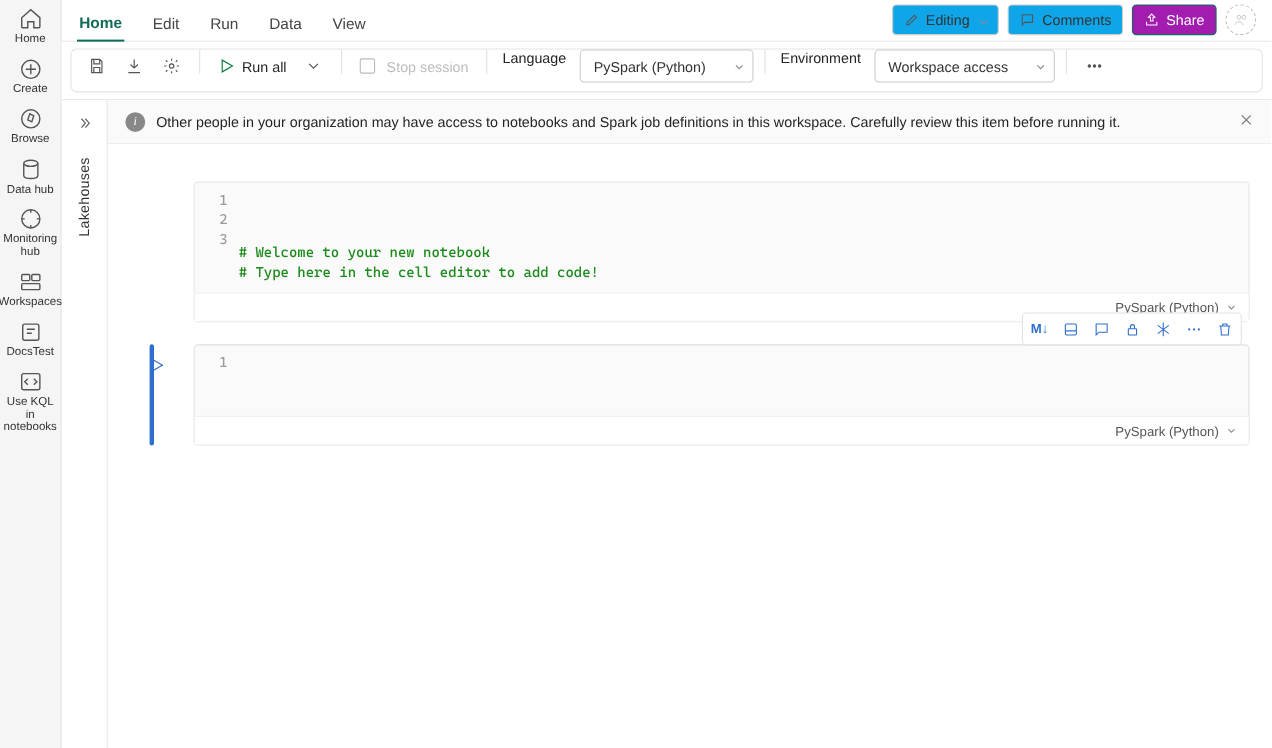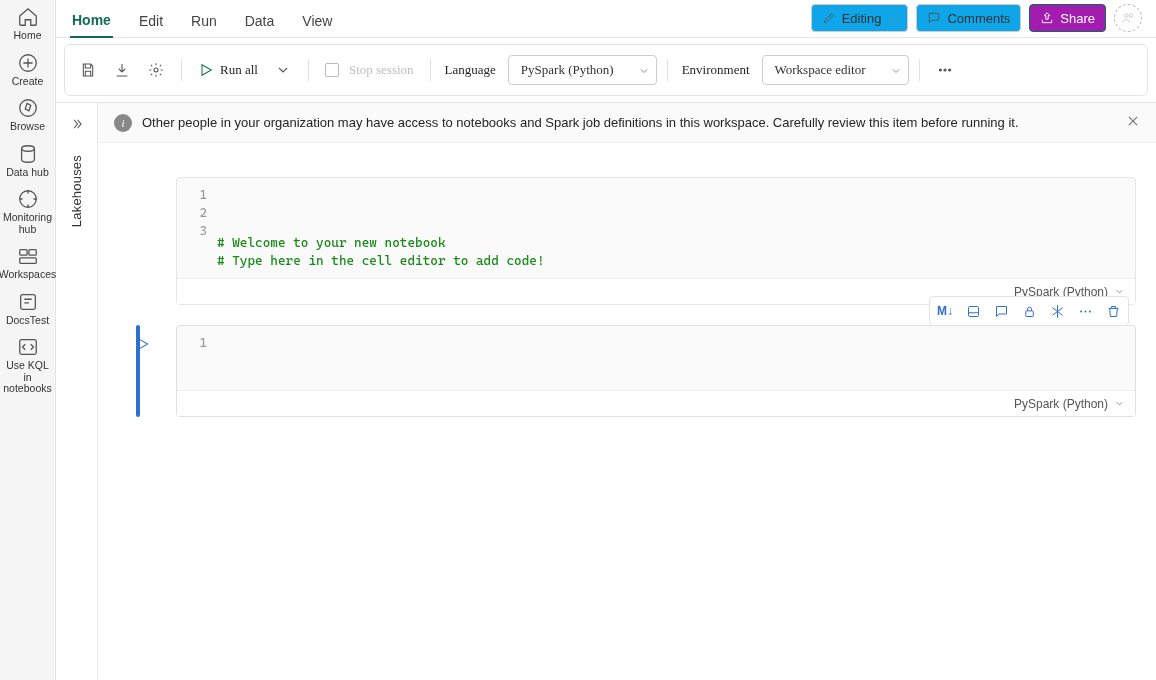--- a/index.html
+++ b/index.html
@@ -109,27 +109,26 @@
 
   
   .toolbar-wrap {
     padding: 6px 8px 6px 8px;
     border-bottom: 1px solid #e8e8e8;
     background: #fff;
   }
   .toolbar {
     border: 1px solid #e3e3e3;
     border-radius: 6px;
-    height: 52px;
-    display: flex;
-    align-items: center;
+    height: 40px;
+    display: flex;
+    align-items: flex-start;
     padding: 0 8px;
     gap: 4px;
     font-size: 13px;
-    font-family: Liberation Serif, serif;
   }
   .tool-btn {
     height: 30px; min-width: 30px;
     display: flex; align-items: center; justify-content: center;
     gap: 6px;
     border-radius: 4px;
     cursor: pointer;
     padding: 0 6px;
   }
   .tool-btn svg { width: 16px; height: 16px; stroke: #555; fill: none; stroke-width: 1.6; }
@@ -476,21 +475,21 @@
       <span style="padding:0 8px 0 4px">Language</span>
       <div class="select">
         <span>PySpark (Python)</span>
         <span class="chev"><svg viewBox="0 0 24 24" width="12" height="12" style="stroke:#888;fill:none;stroke-width:2">
               <path d="M6 9l6 6 6-6"></path>
             </svg></span>
       </div>
       <div class="divider"></div>
       <span style="padding:0 8px 0 4px">Environment</span>
       <div class="select">
-        <span>Workspace editor</span>
+        <span>Workspace access</span>
         <span class="chev"><svg viewBox="0 0 24 24" width="12" height="12" style="stroke:#888;fill:none;stroke-width:2">
               <path d="M6 9l6 6 6-6"></path>
             </svg></span>
       </div>
       <div class="divider"></div>
       <div class="tool-btn">
           <svg viewBox="0 0 24 24" style="fill:#555">
             <circle cx="5" cy="12" r="1.6"></circle>
             <circle cx="12" cy="12" r="1.6"></circle>
             <circle cx="19" cy="12" r="1.6"></circle>

